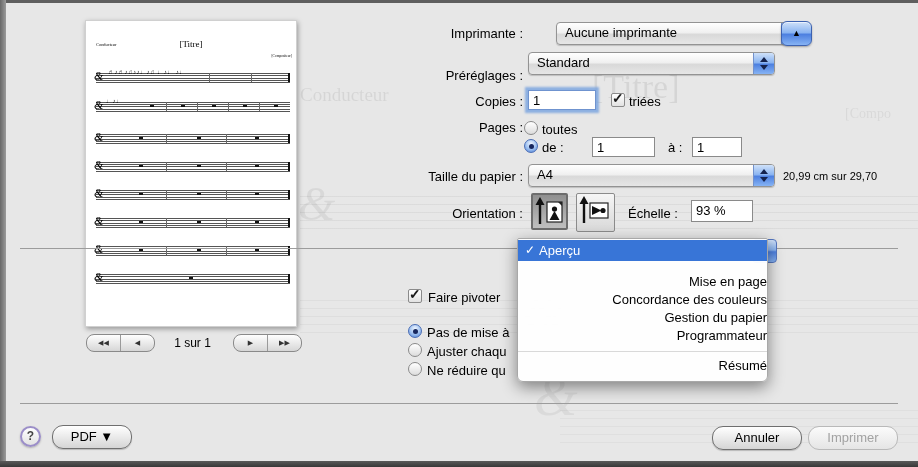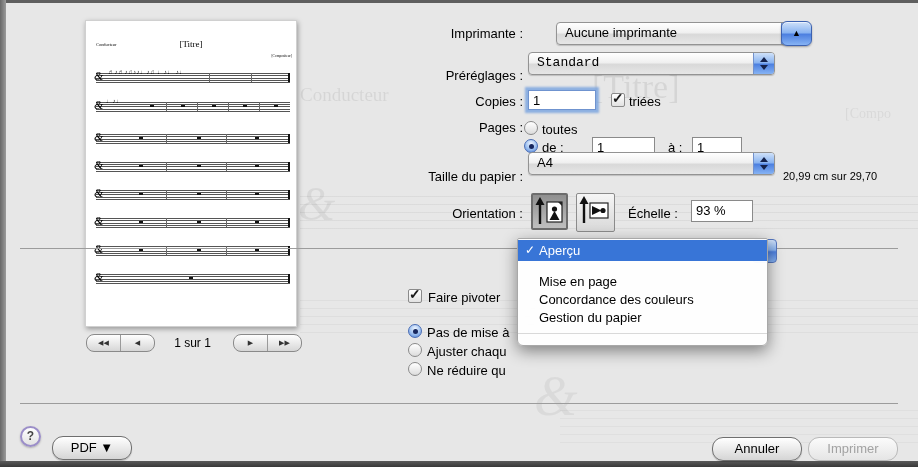--- a/index.html
+++ b/index.html
@@ -64,34 +64,34 @@
           background:linear-gradient(#f6f6f6,#d8d8d8);}
   .orient.sel{background:linear-gradient(#8f8f8f,#c0c0c0);border:2px solid #6d6d6d;width:37px;height:37px;box-sizing:border-box;}
   
   .sep{position:absolute;left:20px;width:878px;height:1px;background:#9c9c9c;}
   
   .menucap{position:absolute;left:752px;top:239px;width:23px;height:22px;border-radius:4px;
            background:linear-gradient(#cfe1f9,#8ab4f1 46%,#4d80e0 54%,#86b3f4);border:1px solid #5577c0;}
   .menu{position:absolute;left:517px;top:238px;width:249px;background:rgba(255,255,255,0.96);
         border:1px solid #a8a8a8;border-radius:2px 2px 6px 6px;
         box-shadow:0 5px 16px rgba(0,0,0,0.45);padding-bottom:6px;}
-  .mi{position:relative;height:18px;line-height:18px;padding-left:21px;font-size:13px;}
+  .mi{position:relative;height:18px;line-height:18px;padding-left:21px;font-size:13px;text-align:right;}
   .mi-sel{position:relative;height:21px;line-height:21px;padding-left:21px;font-size:13px;
           background:#3875d7;color:#fff;margin-top:1px;}
   .mi-sel .chk{position:absolute;left:7px;top:0;font-size:12px;}
   .mspacer{height:12px;}
   .msep{height:1px;background:#d9d9d9;margin:6px 0 5px 0;}
   
   .helpbtn{position:absolute;left:20px;top:426px;width:21px;height:21px;border-radius:50%;
            border:2px solid #9b8ec8;background:linear-gradient(#fff,#e2e2e2);box-sizing:border-box;
            text-align:center;font-size:12px;font-weight:bold;line-height:17px;color:#444;
            box-shadow:0 1px 2px rgba(0,0,0,0.25);}
   .pill{position:absolute;height:22px;border-radius:11px;border:1px solid #6f6f6f;
         background:linear-gradient(#ffffff,#d5d5d5);text-align:center;font-size:13px;line-height:21px;
-        box-shadow:0 1px 1px rgba(0,0,0,0.2);margin-top:11px;}
+        box-shadow:0 1px 1px rgba(0,0,0,0.2);}
   .pill.disabled{border-color:#b9b9b9;color:#a2a2a2;background:linear-gradient(#fbfbfb,#e5e5e5);box-shadow:none;}
 </style>
 </head>
 <body>
 
 <div class="frame-top"></div>
 <div class="frame-left"></div>
 <div class="frame-bottom"></div>
 
 <div class="ghost gserif" style="left:300px;top:84px;font-size:19px;opacity:0.07;">Conducteur</div>
@@ -195,21 +195,21 @@
 <div class="popup" style="left:556px;top:22px;">
   <span class="val">Aucune imprimante</span>
   <span class="cap">
       <span class="tup"></span>
       <span class="tdn"></span>
     </span>
 </div>
 <div class="bluebtn">▲</div>
 
 <div class="lbl" style="top:68px;">Préréglages :</div>
-<div class="popup" style="left:528px;top:52px;font-family:Liberation Mono, monospace;">
+<div class="popup" style="left:528px;top:52px;">
   <span class="val">Standard</span>
   <span class="cap">
       <span class="tup"></span>
       <span class="tdn"></span>
     </span>
 </div>
 
 <div class="lbl" style="top:94px;">Copies :</div>
 <div class="field focus" style="left:528px;top:90px;width:68px;height:20px;">1</div>
 <div class="cb" style="left:611px;top:93px;">
@@ -221,21 +221,21 @@
 <div class="radio" style="left:524px;top:121px;"></div>
 <div style="position:absolute;left:542px;top:122px;">toutes</div>
 
 <div class="radio sel" style="left:524px;top:139px;"></div>
 <div style="position:absolute;left:542px;top:140px;">de :</div>
 <div class="field" style="left:592px;top:137px;width:63px;height:20px;">1</div>
 <div style="position:absolute;left:668px;top:140px;">à :</div>
 <div class="field" style="left:692px;top:137px;width:50px;height:20px;">1</div>
 
 <div class="lbl" style="top:169px;">Taille du papier :</div>
-<div class="popup" style="left:528px;top:152px;">
+<div class="popup" style="left:528px;top:164px;">
   <span class="val">A4</span>
   <span class="cap">
       <span class="tup"></span>
       <span class="tdn"></span>
     </span>
 </div>
 <div style="position:absolute;left:783px;top:170px;font-size:11px;">20,99 cm sur 29,70</div>
 
 <div class="lbl" style="top:206px;">Orientation :</div>
 <div class="orient sel" style="left:531px;top:193px;">
@@ -278,21 +278,23 @@
 
 <div class="menu">
   <div class="mi-sel">
     <span class="chk">✓</span>
     <span>Aperçu</span>
   </div>
   <div class="mspacer"></div>
   <div class="mi">Mise en page</div>
   <div class="mi">Concordance des couleurs</div>
   <div class="mi">Gestion du papier</div>
+  <div class="mi">Programmateur</div>
   <div class="msep"></div>
+  <div class="mi">Résumé</div>
 </div>
 
 <div class="sep" style="top:403px;"></div>
 
 <div class="helpbtn">?</div>
 <div class="pill" style="left:52px;top:425px;width:78px;">PDF ▼</div>
 <div class="pill" style="left:712px;top:426px;width:88px;">Annuler</div>
 <div class="pill disabled" style="left:808px;top:426px;width:88px;">Imprimer</div>
 
 </body></html>

